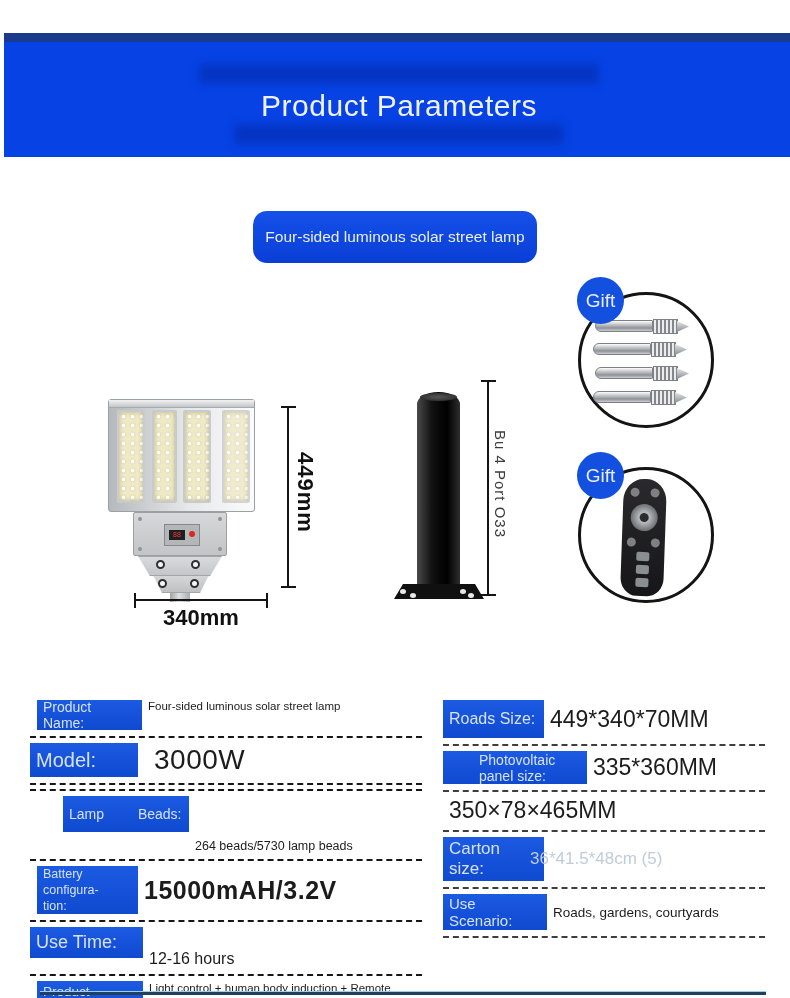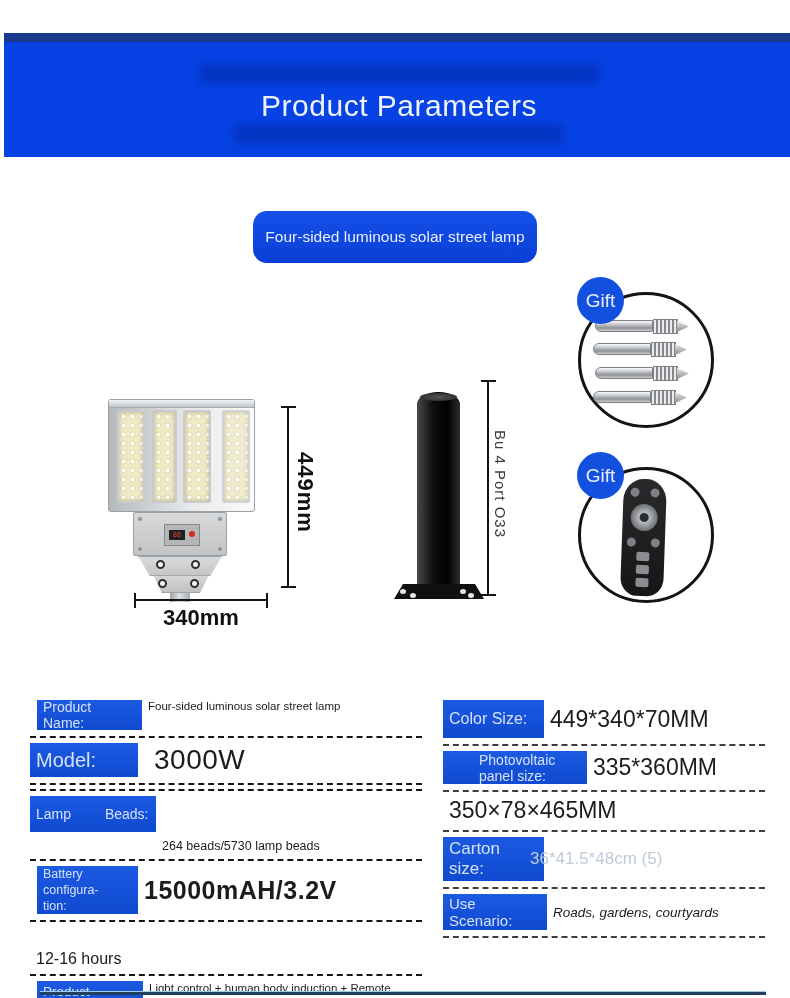--- a/index.html
+++ b/index.html
@@ -116,39 +116,39 @@
   .sep { border-bottom:2px dashed #161616; height:1px; margin:4px 0 3px 0; }
   .col-right .sep { border-bottom:2px dashed #3e3e3e; }
 
   .indent { margin-left:7px; }
   .l-r1 { width:105px; font-size:14px; height:30px; }
   .v-r1 { font-size:11.5px; line-height:1.2; width:200px; }
   .l-r2 { width:108px; font-size:20px; height:34px; }
   .v-r2 { font-size:28px; font-weight:500; padding-left:16px; letter-spacing:.5px; }
   .l-r3 { width:120px; font-size:12px; line-height:1.25; height:38px; }
   .v-r3 { font-size:12.5px; }
-  .l-r4 { width:126px; font-size:14px; word-spacing:30px; height:36px; }
+  .l-r4 { width:126px; font-size:14px; word-spacing:30px; height:36px;margin-left:33px; }
   .v-r4 { font-size:12.5px;margin-top:43px; }
   .l-r5 { width:101px; font-size:12.5px; line-height:1.3; white-space:pre-line; height:48px; }
   .v-r5 { font-size:25px; font-weight:bold; letter-spacing:.5px; }
   .l-r6 { width:113px; font-size:18px; height:31px; }
   .v-r6 { font-size:16px;margin-top:23px; }
   .l-r7 { width:106px; font-size:13.5px; height:36px; }
   .v-r7 { font-size:11.5px; line-height:1.25; width:272px; }
 
   .l-s1 { width:101px; font-size:16px; height:38px; }
   .v-s1 { font-size:23px; font-weight:500; }
   .l-s2 { width:144px; font-size:14px; height:33px;padding-left:36px; }
   .v-s2 { font-size:23px; font-weight:500; }
   .l-s3 { width:99px; font-size:13px; height:35px; }
   .v-s3 { font-size:23px; font-weight:500; }
   .l-s4 { width:101px; font-size:17px; height:44px; }
   .v-s4 { font-size:17px; color:#bfccd9; padding-left:0; margin-left:-14px; }
   .l-s5 { width:104px; font-size:15px; height:36px; }
-  .v-s5 { font-size:13.5px;font-style:italic; }
+  .v-s5 { font-size:13.5px; }
 
   .bottom-rule { position:absolute; left:40px; top:991px; width:726px; height:4px;
     background:#20405e; border-top:1.5px solid #9ccde9; }
 </style>
 </head>
 <body>
 
 <div class="page">
 
   <div class="banner">
@@ -251,33 +251,34 @@
       <div class="value v-r4">264 beads/5730 lamp beads</div>
     </div>
     <div class="sep"></div>
     <div class="spec-row">
       <div class="badge indent l-r5">Battery configura-
 tion:</div>
       <div class="value v-r5">15000mAH/3.2V</div>
     </div>
     <div class="sep"></div>
     <div class="spec-row">
+      <div class="badge l-r6">Use Time:</div>
       <div class="value v-r6">12-16 hours</div>
     </div>
     <div class="sep"></div>
     <div class="spec-row">
       <div class="badge indent l-r7">Product features:</div>
       <div class="value v-r7" style="align-self:flex-start">Light control + human body induction + Remote Control + charging display</div>
     </div>
 
   </div>
 
   <div class="col col-right">
     <div class="spec-row">
-      <div class="badge l-s1">Color Size:</div>
+      <div class="badge l-s1">Roads Size:</div>
       <div class="value v-s1">449*340*70MM</div>
     </div>
     <div class="sep"></div>
     <div class="spec-row">
       <div class="badge l-s2">Photovoltaic panel size:</div>
       <div class="value v-s2">335*360MM</div>
     </div>
     <div class="sep"></div>
     <div class="spec-row">
       <div class="value v-s3">350×78×465MM</div>

